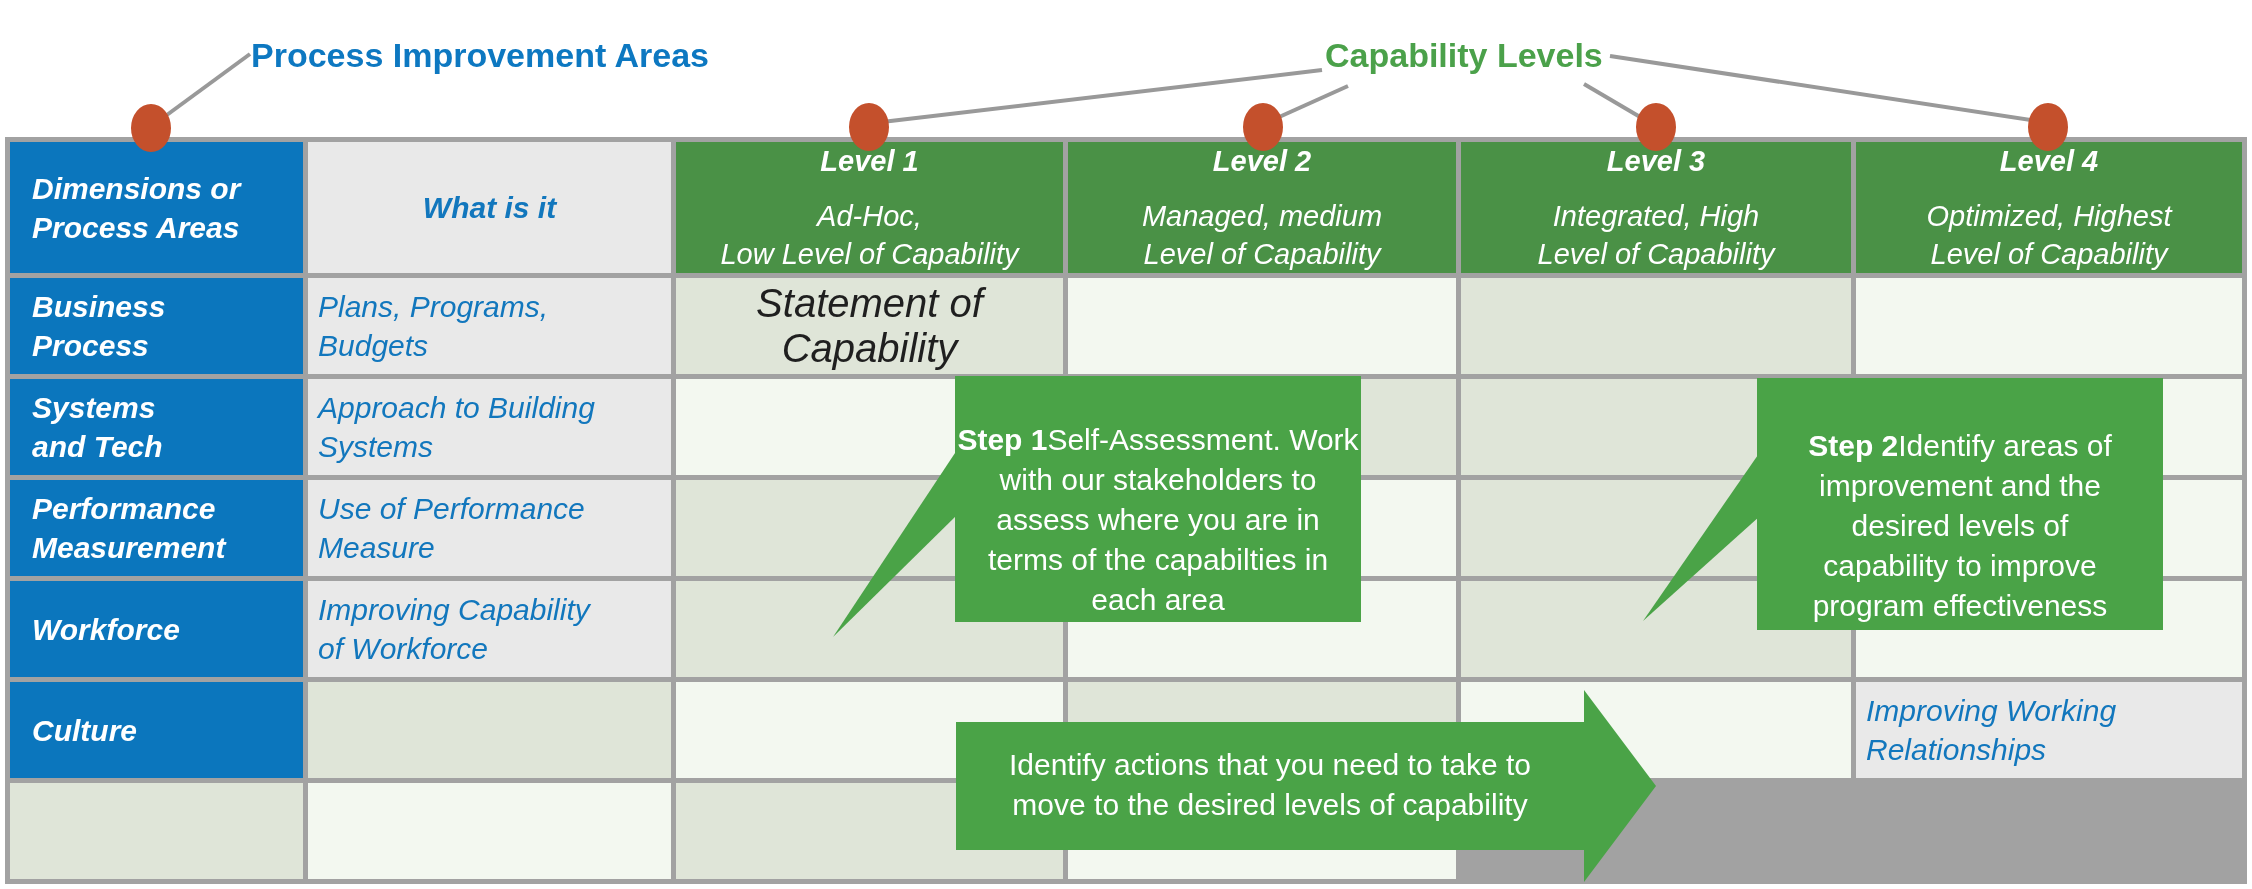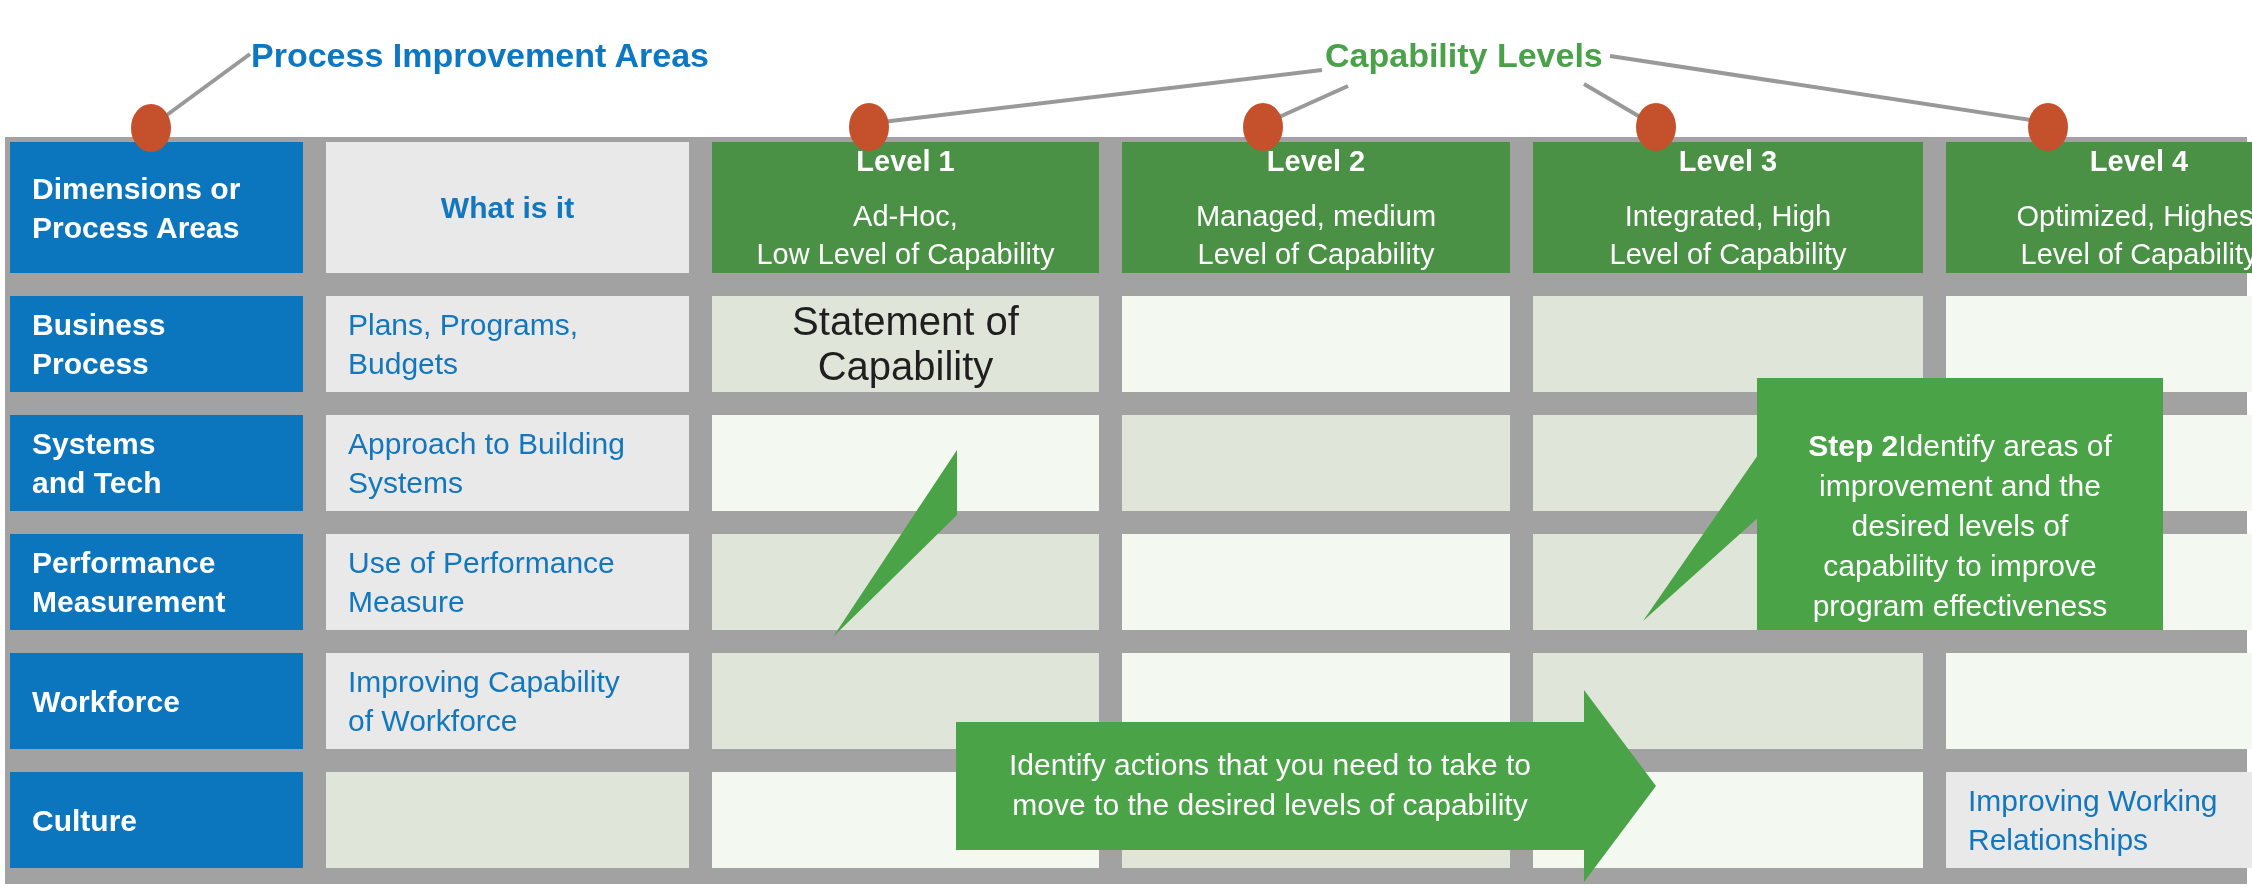--- a/index.html
+++ b/index.html
@@ -21,36 +21,37 @@
     position:relative;width:2252px;height:889px;background:#ffffff;
     font-family:"Liberation Sans",sans-serif;overflow:hidden;
   }
   .label{position:absolute;top:36px;z-index:4;font-size:34px;font-weight:bold;white-space:nowrap;}
   #lbl-process{left:251px;color:var(--label-blue);}
   #lbl-capability{left:1325px;color:var(--label-green);}
   .overlay{position:absolute;left:0;top:0;z-index:2;pointer-events:none;}
   .grid{
     position:absolute;left:5px;top:137px;width:2242px;height:747px;z-index:1;
     background:var(--grid-gray);box-sizing:border-box;padding:5px;
-    display:grid;gap:23px;
+    display:grid;gap:5px;
     grid-template-columns:293px 363px 387px 388px 390px 386px;
     grid-template-rows:131px repeat(6,96px);
+    font-style:italic;
   }
   .cell{white-space:pre-line;box-sizing:border-box;}
   .corner,.area{
     background:var(--blue);color:#ffffff;font-weight:bold;font-size:30px;line-height:39px;
     display:flex;align-items:center;padding-left:22px;
   }
   .what-h{
     background:var(--col2-gray);color:var(--what-blue);font-weight:bold;font-size:30px;
     display:flex;align-items:center;justify-content:center;
   }
   .what{
     background:var(--col2-gray);color:var(--what-blue);font-size:30px;line-height:39px;
-    display:flex;align-items:center;padding-left:22px;
+    display:flex;align-items:center;padding-left:10px;
   }
   .level-h{
     background:var(--header-green);color:#ffffff;font-size:29px;line-height:38px;
     display:flex;flex-direction:column;align-items:center;justify-content:space-between;text-align:center;
   }
   .level-h .t{font-weight:bold;}
   .lvl{display:flex;align-items:center;justify-content:center;text-align:center;
        font-size:40px;color:#1f1f1f;}
   .lvl.dark{background:var(--cell-dark);}
   .lvl.light{background:var(--cell-light);}
@@ -146,20 +147,27 @@
       <div class="cell lvl dark"></div>
       <div class="cell lvl light"></div>
       <div class="cell what">Improving Working
 Relationships</div>
       <div class="cell lvl dark"></div>
       <div class="cell lvl light"></div>
       <div class="cell lvl dark"></div>
       <div class="cell lvl light"></div>
     </div>
 
+  <div class="step" id="step1">
+    <span class="t">Step 1</span><span>Self-Assessment. Work
+with our stakeholders to
+assess where you are in
+terms of the capabilties in
+each area</span>
+  </div>
   <div class="step" id="step2">
     <span class="t">Step 2</span><span>Identify areas of
 improvement and the
 desired levels of
 capability to improve
 program effectiveness</span>
   </div>
   <div class="step" id="step3">
     <span>Identify actions that you need to take to
 move to the desired levels of capability</span>

